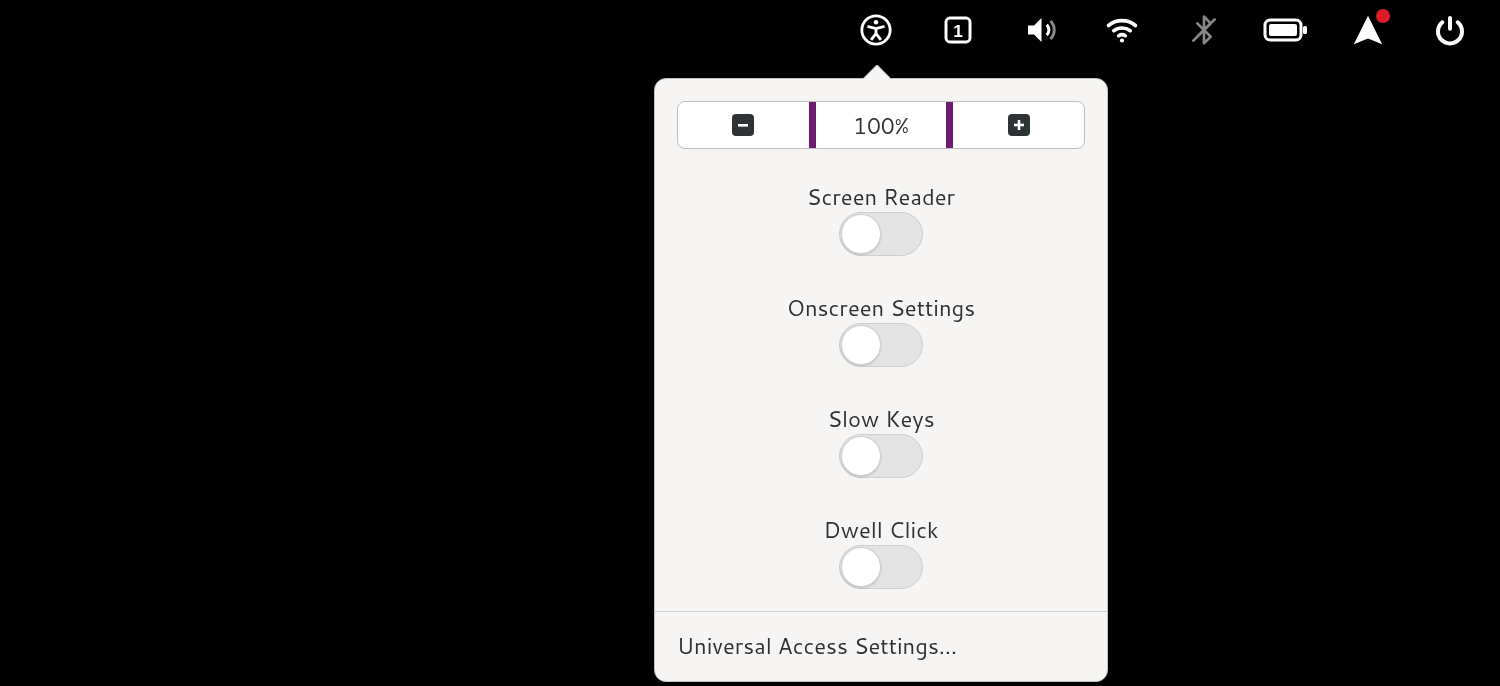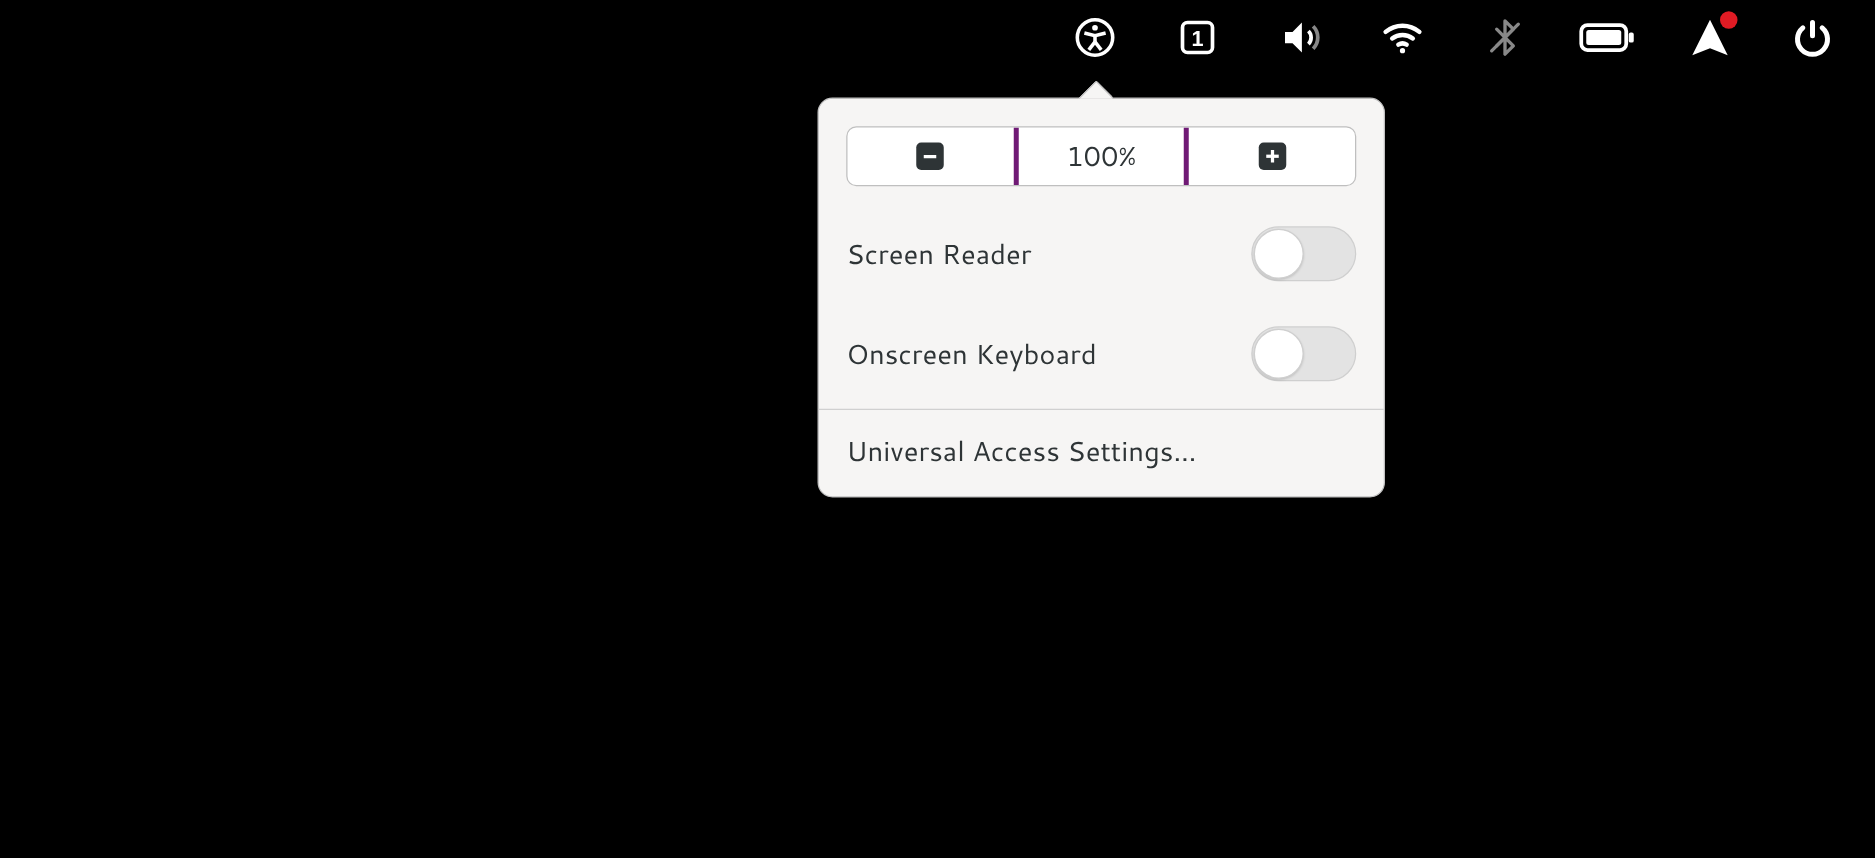--- a/index.html
+++ b/index.html
@@ -77,41 +77,42 @@
     border-radius: 8px;
     overflow: hidden;
     background: #fff;
   }
   .segmented > div {
     flex: 1;
     display: flex; align-items: center; justify-content: center;
     font-size: 22px;
     color: #2e3436;
   }
-  .segmented > div + div { border-left: 4px solid #701a75; }
+  .segmented > div + div { border-left: 7px solid #701a75; }
   .seg-btn { cursor: pointer; }
   .seg-icon {
     width: 22px; height: 22px;
     background: #2e3436;
     border-radius: 4px;
     display: flex; align-items: center; justify-content: center;
     color: #fff;
     font-size: 18px;
     font-weight: 700;
     line-height: 1;
   }
 
   .list {
     padding: 4px 0 0 0;
   }
   .row {
     display: flex;
     align-items: center;
     justify-content: space-between;
     padding: 18px 22px;
+    flex-direction: column;
   }
   .row-label {
     font-size: 22px;
     color: #2e3436;
   }
 
   .toggle {
     width: 84px; height: 44px;
     border-radius: 22px;
     background: #e3e3e3;
@@ -243,29 +244,41 @@
   <div class="list">
 
     <div class="row">
       <span class="row-label">Screen Reader</span>
       <div class="toggle">
           <div class="knob"></div>
         </div>
     </div>
 
     <div class="row">
-      <span class="row-label">Onscreen Keyboard</span>
-      <div class="toggle">
-          <div class="knob"></div>
-        </div>
-    </div>
-
-
-
-
+      <span class="row-label">Onscreen Settings</span>
+      <div class="toggle">
+          <div class="knob"></div>
+        </div>
+    </div>
+
+    <div class="row">
+      <span class="row-label">Slow Keys</span>
+      <div class="toggle">
+          <div class="knob"></div>
+        </div>
+    </div>
+
+
+
+    <div class="row">
+      <span class="row-label">Dwell Click</span>
+      <div class="toggle">
+          <div class="knob"></div>
+        </div>
+    </div>
 
   </div>
 
   <div class="sep"></div>
 
   <div class="footer-row">
     <span>Universal Access Settings…</span>
   </div>
 </div>
 

